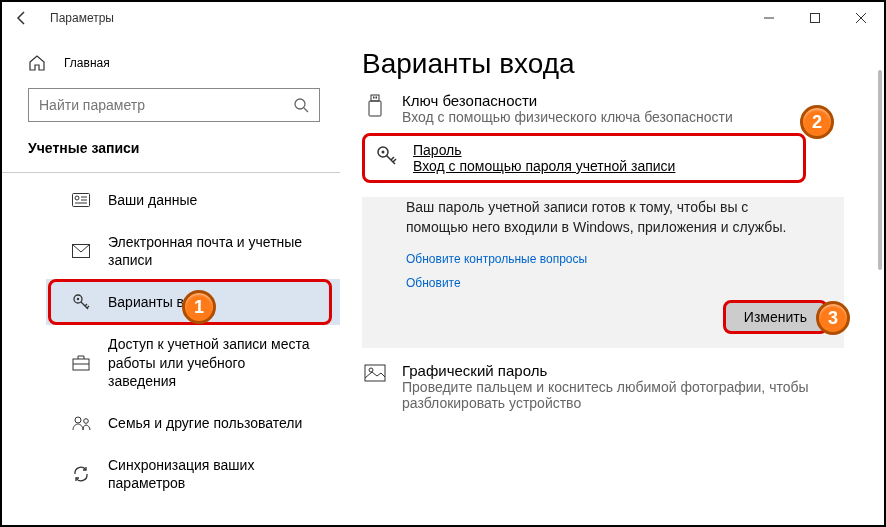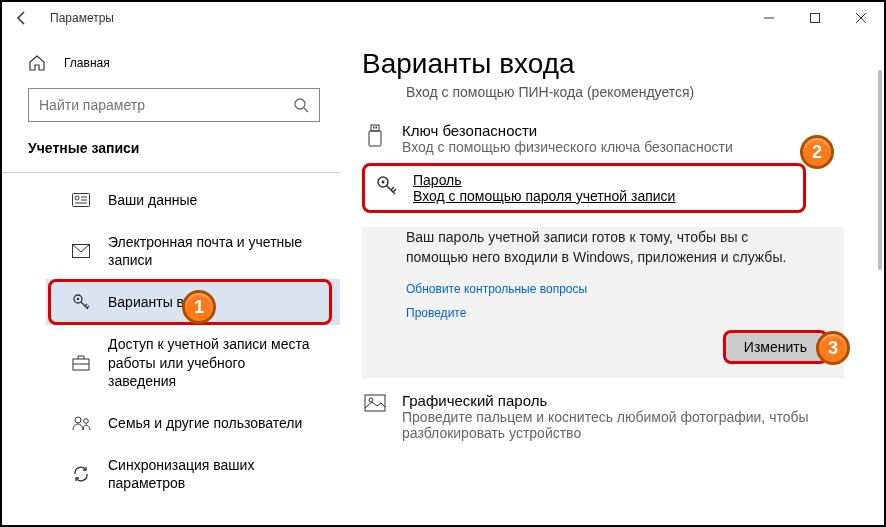--- a/index.html
+++ b/index.html
@@ -160,23 +160,20 @@
             </svg>
           </span>
         <span class="lbl">Синхронизация ваших параметров</span>
       </div>
 
       <div class="badge" style="left:180px;top:256px;">1</div>
     </div>
 
     <div class="main">
       <div class="page-title">Варианты входа</div>
-      <div class="cut-text" style="text-decoration:line-through;text-decoration-color:transparent;">
-        <span style="position:relative;top:-2px;">Вход с помощью ПИН-кода (рекомендуется)</span>
-      </div>
 
       <div class="option-row">
         <span class="o-icon">
             <svg width="20" height="24" viewBox="0 0 20 24">
               <rect x="6" y="1" width="8" height="6" stroke="#333" fill="none"></rect>
               <rect x="8" y="2.5" width="1.5" height="2" fill="#333"></rect>
               <rect x="10.5" y="2.5" width="1.5" height="2" fill="#333"></rect>
               <rect x="4" y="7" width="12" height="15" rx="1" stroke="#333" fill="none"></rect>
             </svg>
           </span>
@@ -196,21 +193,21 @@
               </svg>
             </span>
           <div class="o-body">
             <div class="o-title">Пароль</div>
             <div class="o-sub">Вход с помощью пароля учетной записи</div>
           </div>
         </div>
         <div class="pw-expanded">
           <div class="pw-desc">Ваш пароль учетной записи готов к тому, чтобы вы с помощью него входили в Windows, приложения и службы.</div>
           <div class="link">Обновите контрольные вопросы</div>
-          <div class="link">Проведите</div>
+          <div class="link">Обновите</div>
           <div class="change-btn-wrap">
             <div class="change-btn">Изменить</div>
           </div>
         </div>
         <div class="badge" style="right:50px;top:-28px;">2</div>
         <div class="badge" style="right:34px;top:168px;">3</div>
       </div>
 
       <div class="option-row" style="margin-top:8px;">
         <span class="o-icon">

